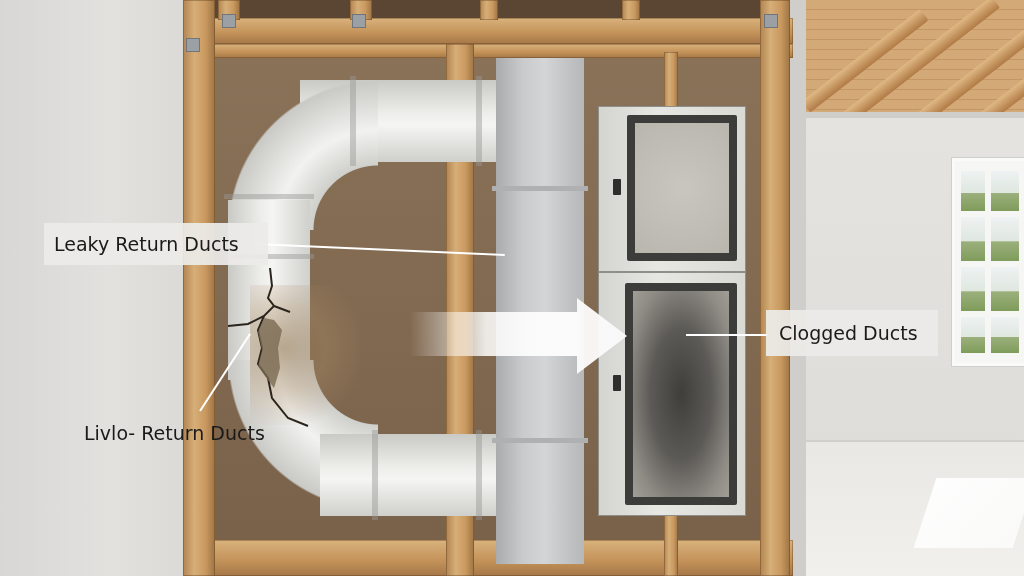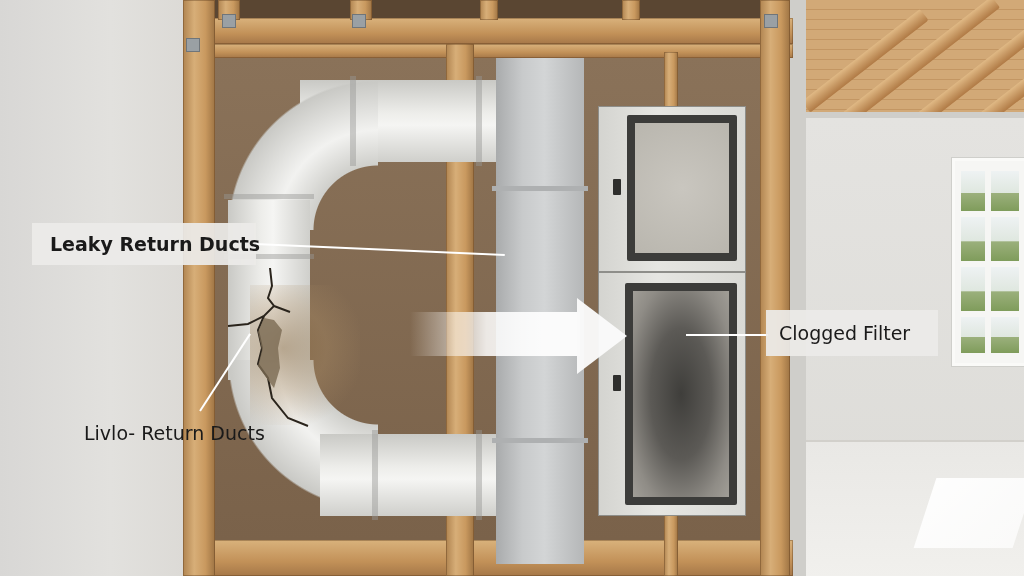--- a/index.html
+++ b/index.html
@@ -119,21 +119,21 @@
 </div>
 
 <div class="abs arrow-shaft"></div>
 <div class="abs arrow-head"></div>
 
 <div class="leader" style="left:255px;top:243px;width:250px;transform:rotate(2.5deg);"></div>
 <div class="leader" style="left:200px;top:410px;width:92px;transform:rotate(-57deg);"></div>
 
 <div class="leader" style="left:686px;top:334px;width:82px;"></div>
 
-<div class="label" style="left:32px;top:223px;width:224px;height:42px;padding-left:18px;font-weight:bold;">
+<div class="label" style="left:44px;top:223px;width:224px;height:42px;padding-left:10px;">
   <span>Leaky Return Ducts</span>
 </div>
 <div class="label" style="left:78px;top:417px;width:210px;height:32px;padding-left:6px;background:transparent;">
   <span>Livlo- Return Ducts</span>
 </div>
 <div class="label" style="left:766px;top:310px;width:172px;height:46px;padding-left:13px;">
-  <span>Clogged Filter</span>
+  <span>Clogged Ducts</span>
 </div>
 
 </body></html>

